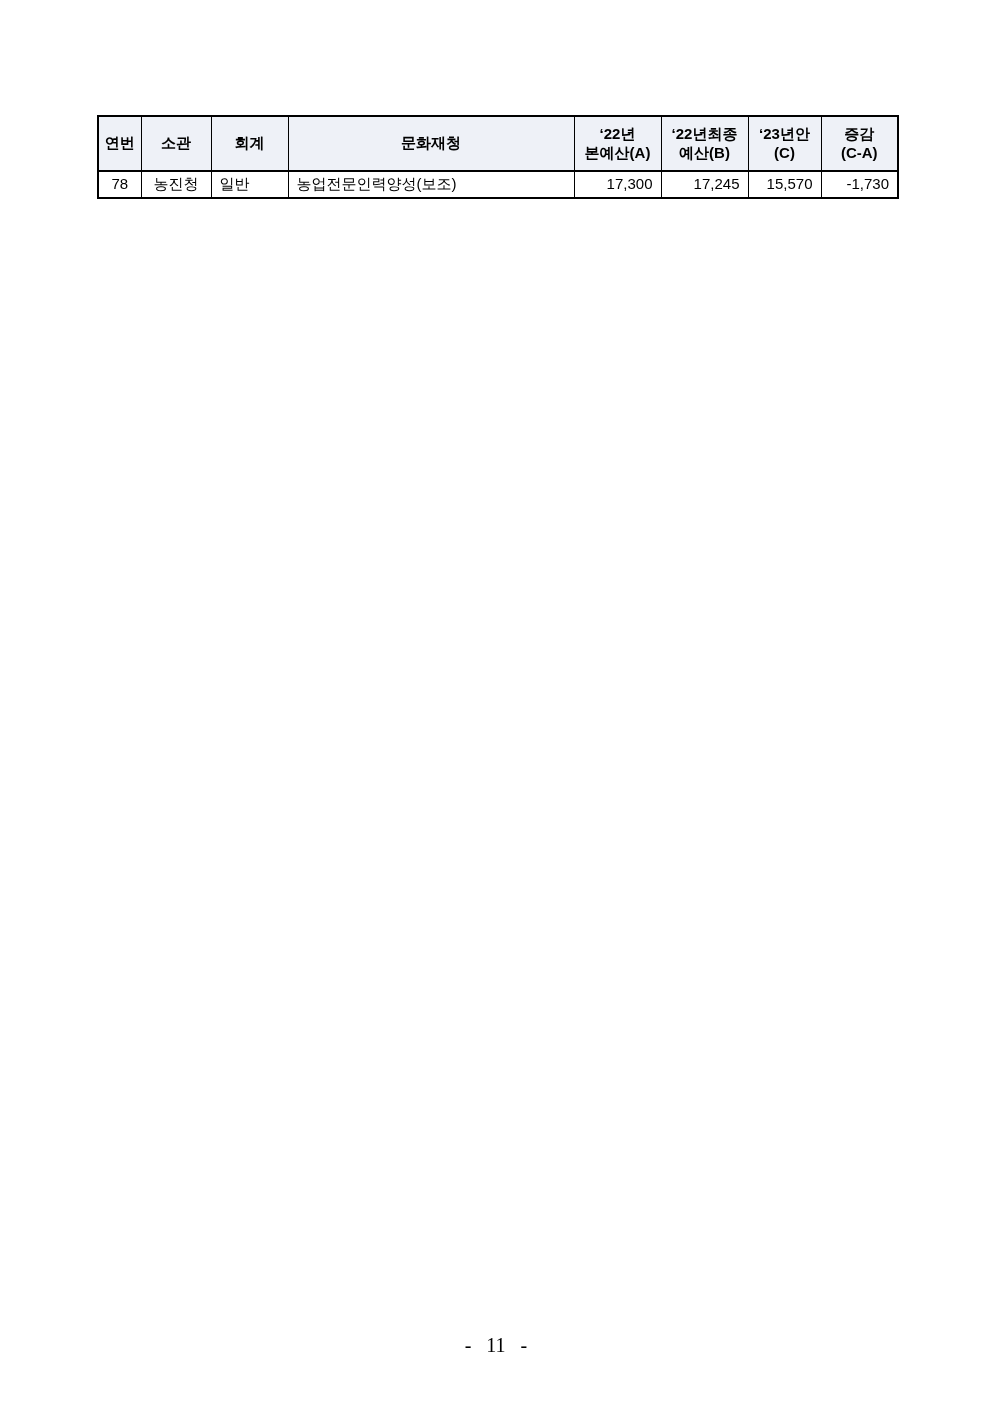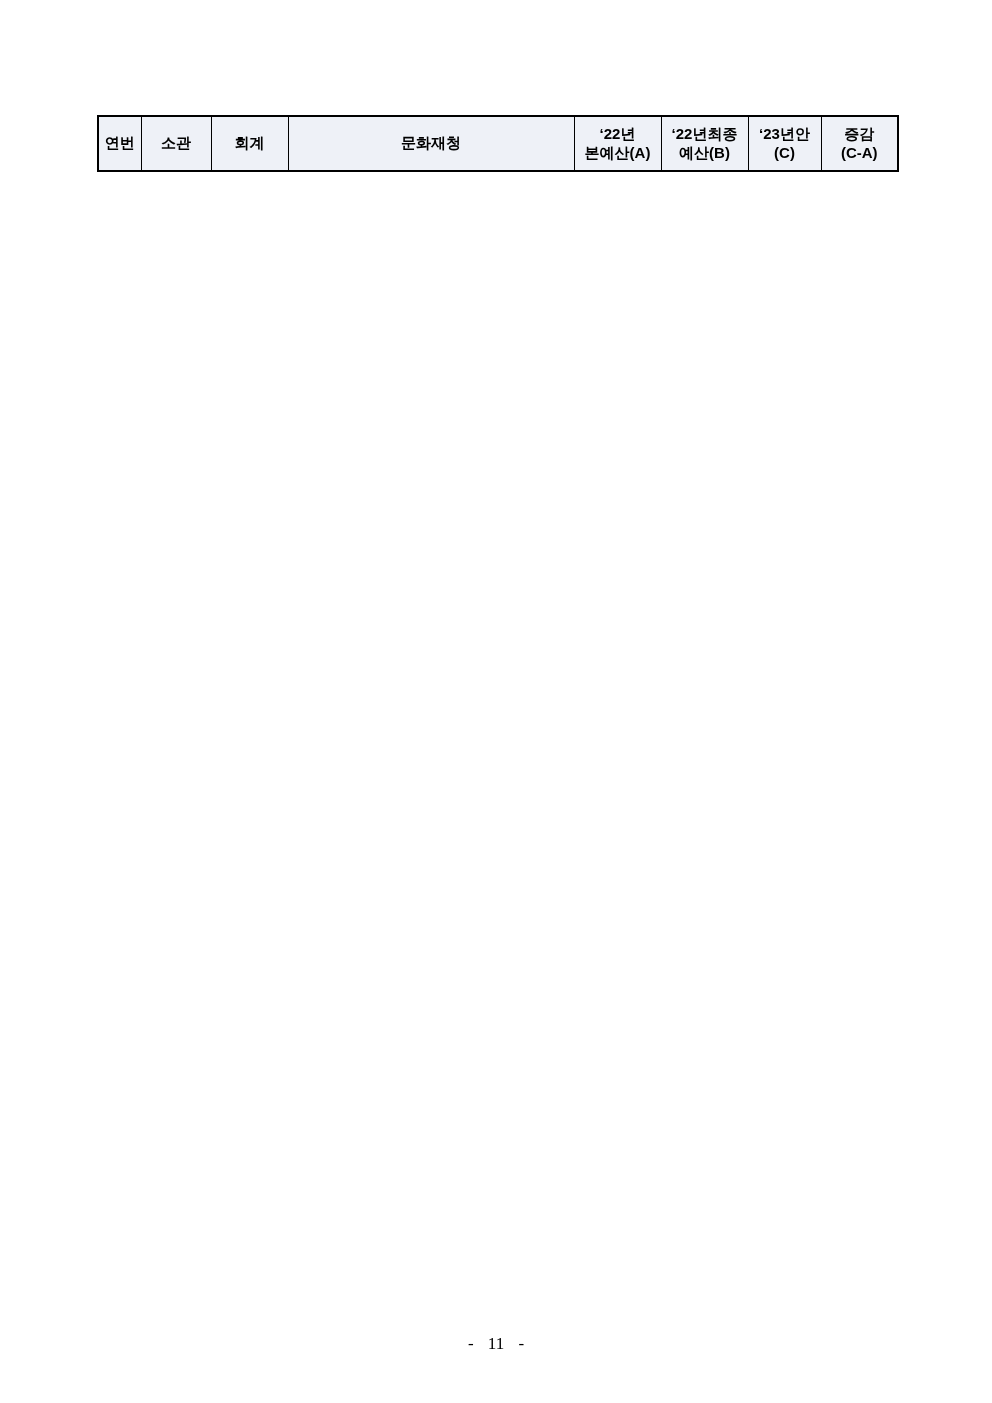--- a/index.html
+++ b/index.html
@@ -48,21 +48,21 @@
   }
   .c-center { text-align: center; }
   .c-left   { text-align: left; padding-left: 12px; }
   .c-num    { text-align: right; padding-right: 10px; }
   .page-number {
     position: absolute;
     left: 0; right: 0;
     top: 1334px;
     text-align: center;
     font-family: "Liberation Serif", "DejaVu Serif", serif;
-    font-size: 17px;
+    font-size: 20px;
     color: #000000;
     word-spacing: 10px;
   }
 </style>
 </head>
 <body>
 
 <div class="page">
 
   <table class="budget">
@@ -82,18 +82,28 @@
         <th><span>소관</span></th>
         <th><span>회계</span></th>
         <th><span>문화재청</span></th>
         <th><span>‘22년</span><br><span>본예산(A)</span></th>
         <th><span>‘22년최종</span><br><span>예산(B)</span></th>
         <th><span>‘23년안</span><br><span>(C)</span></th>
         <th><span>증감</span><br><span>(C-A)</span></th>
       </tr>
     </thead>
     <tbody>
+      <tr>
+        <td class="c-center">78</td>
+        <td class="c-center">농진청</td>
+        <td class="c-left">일반</td>
+        <td class="c-left">농업전문인력양성(보조)</td>
+        <td class="c-num">17,300</td>
+        <td class="c-num">17,245</td>
+        <td class="c-num">15,570</td>
+        <td class="c-num">-1,730</td>
+      </tr>
     </tbody>
   </table>
 
   <div class="page-number">- 11 -</div>
 
 </div>
 
 </body></html>

